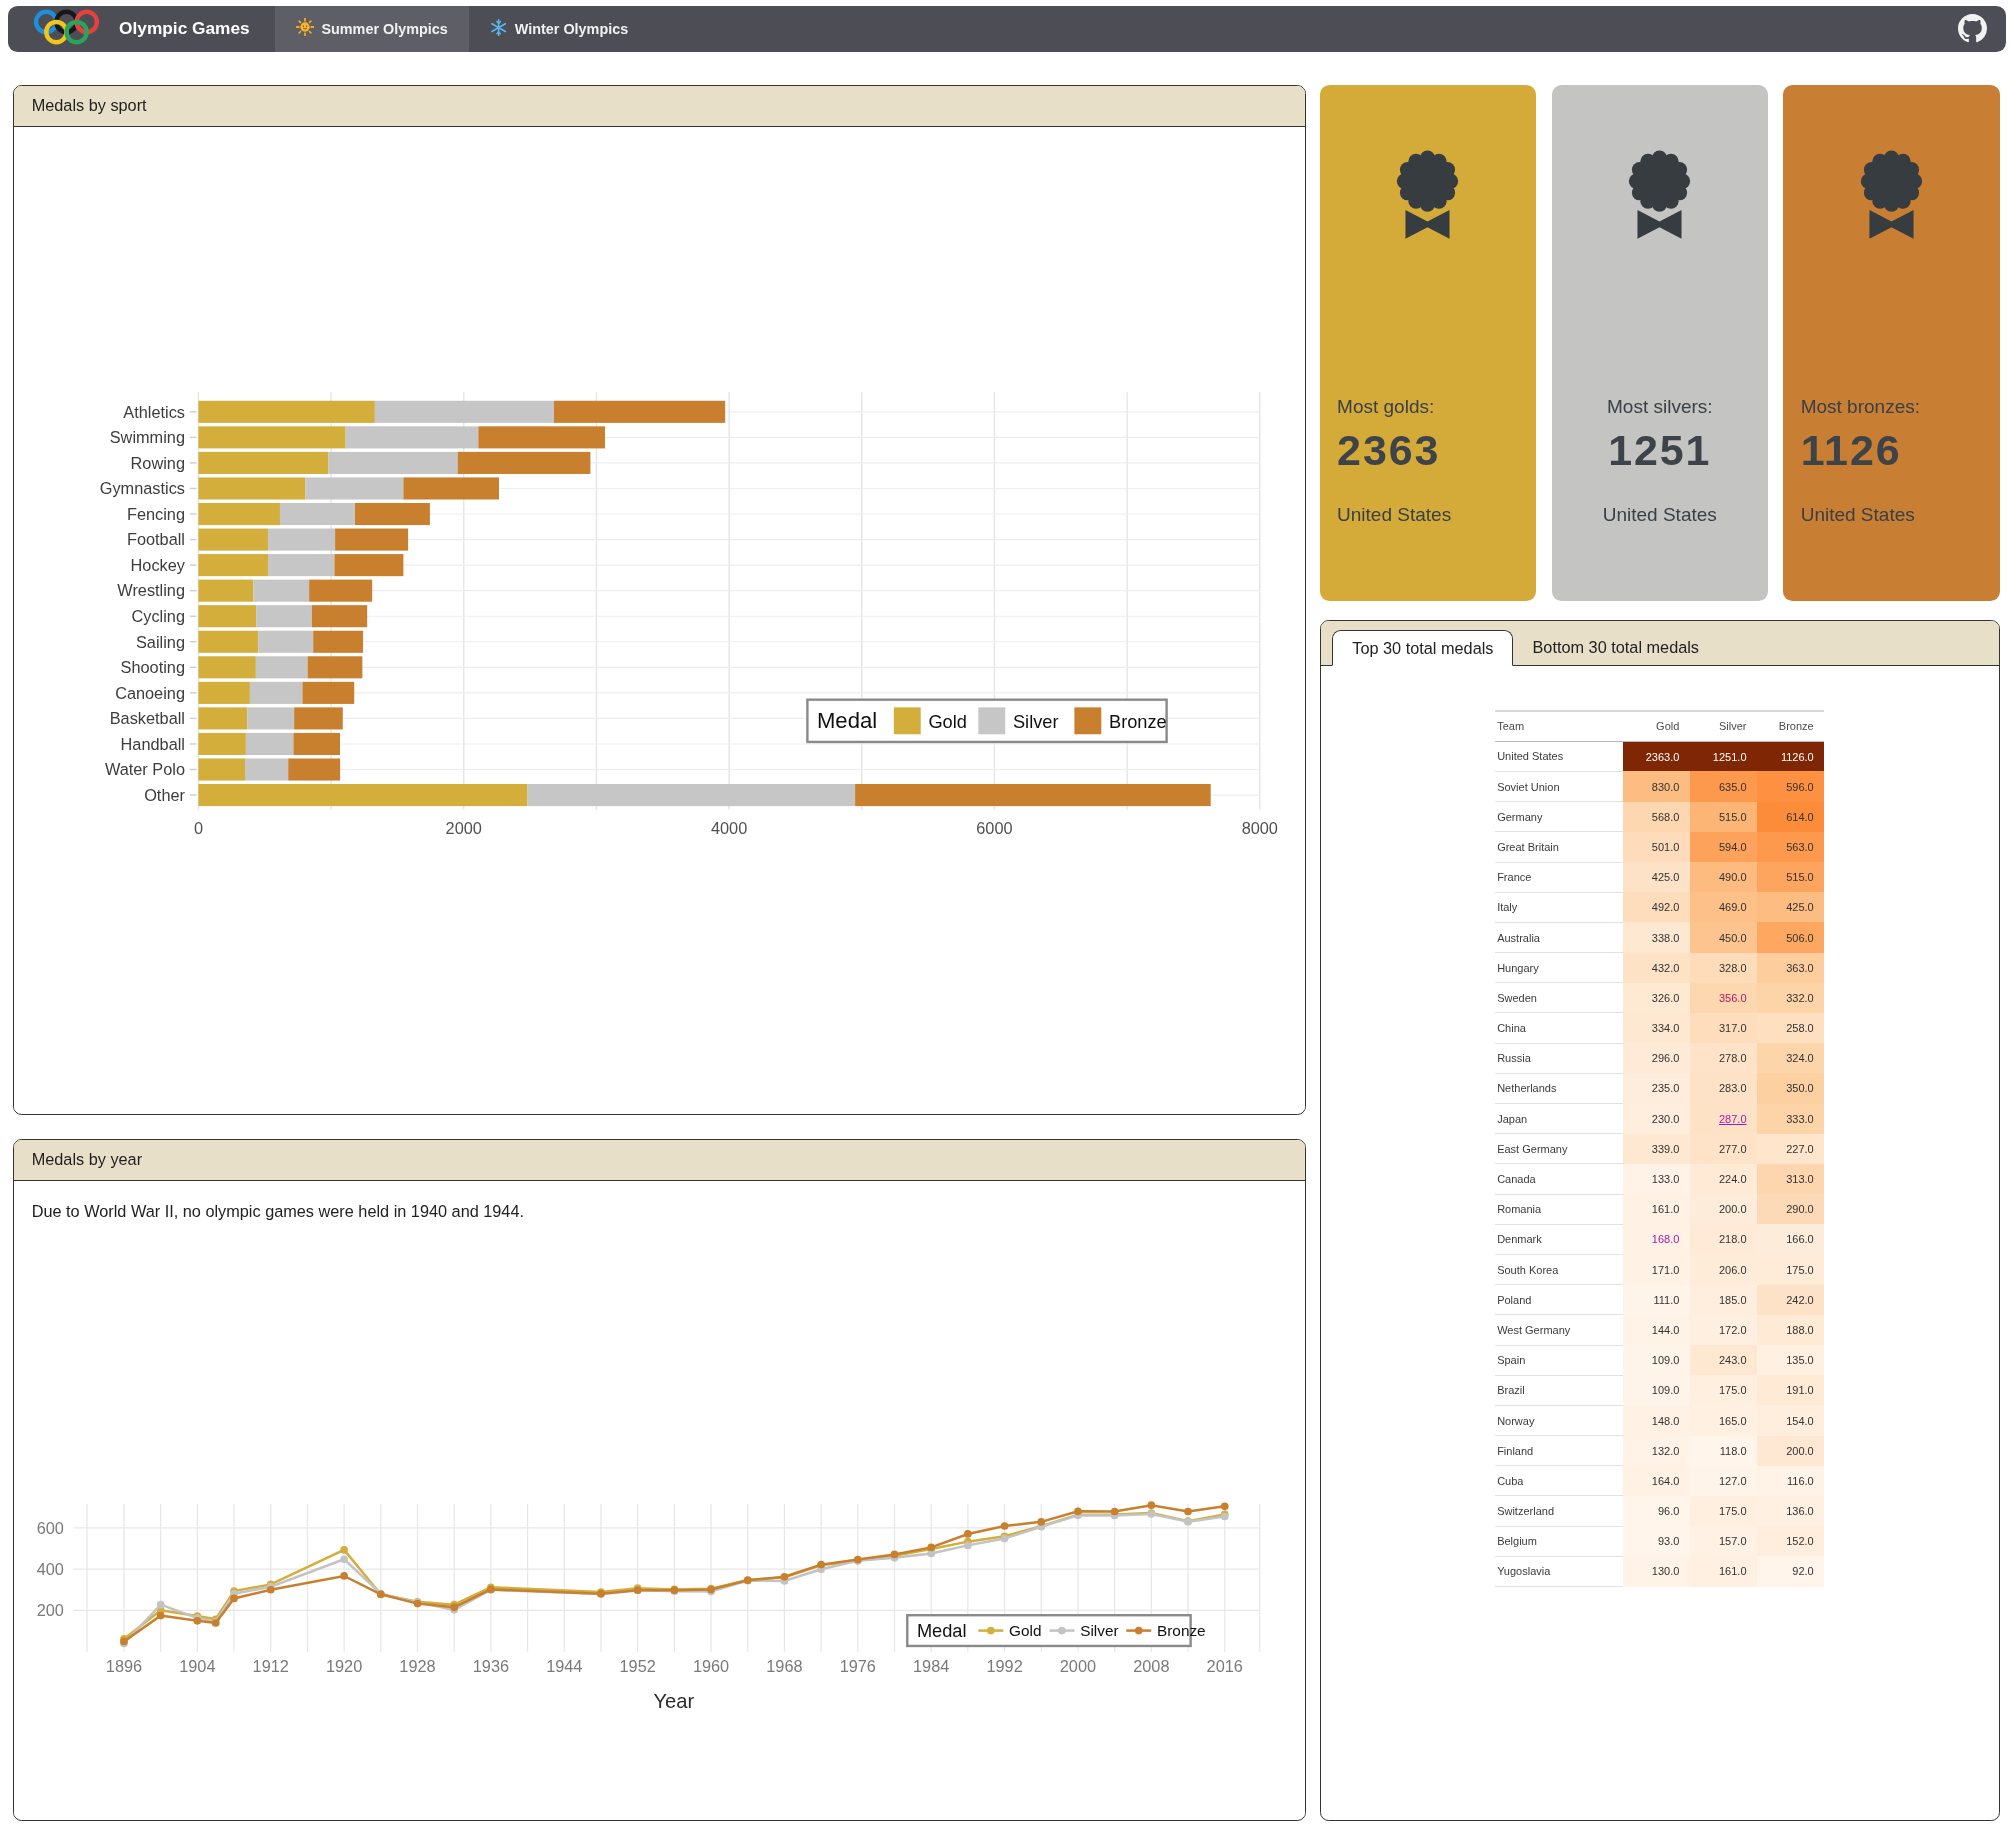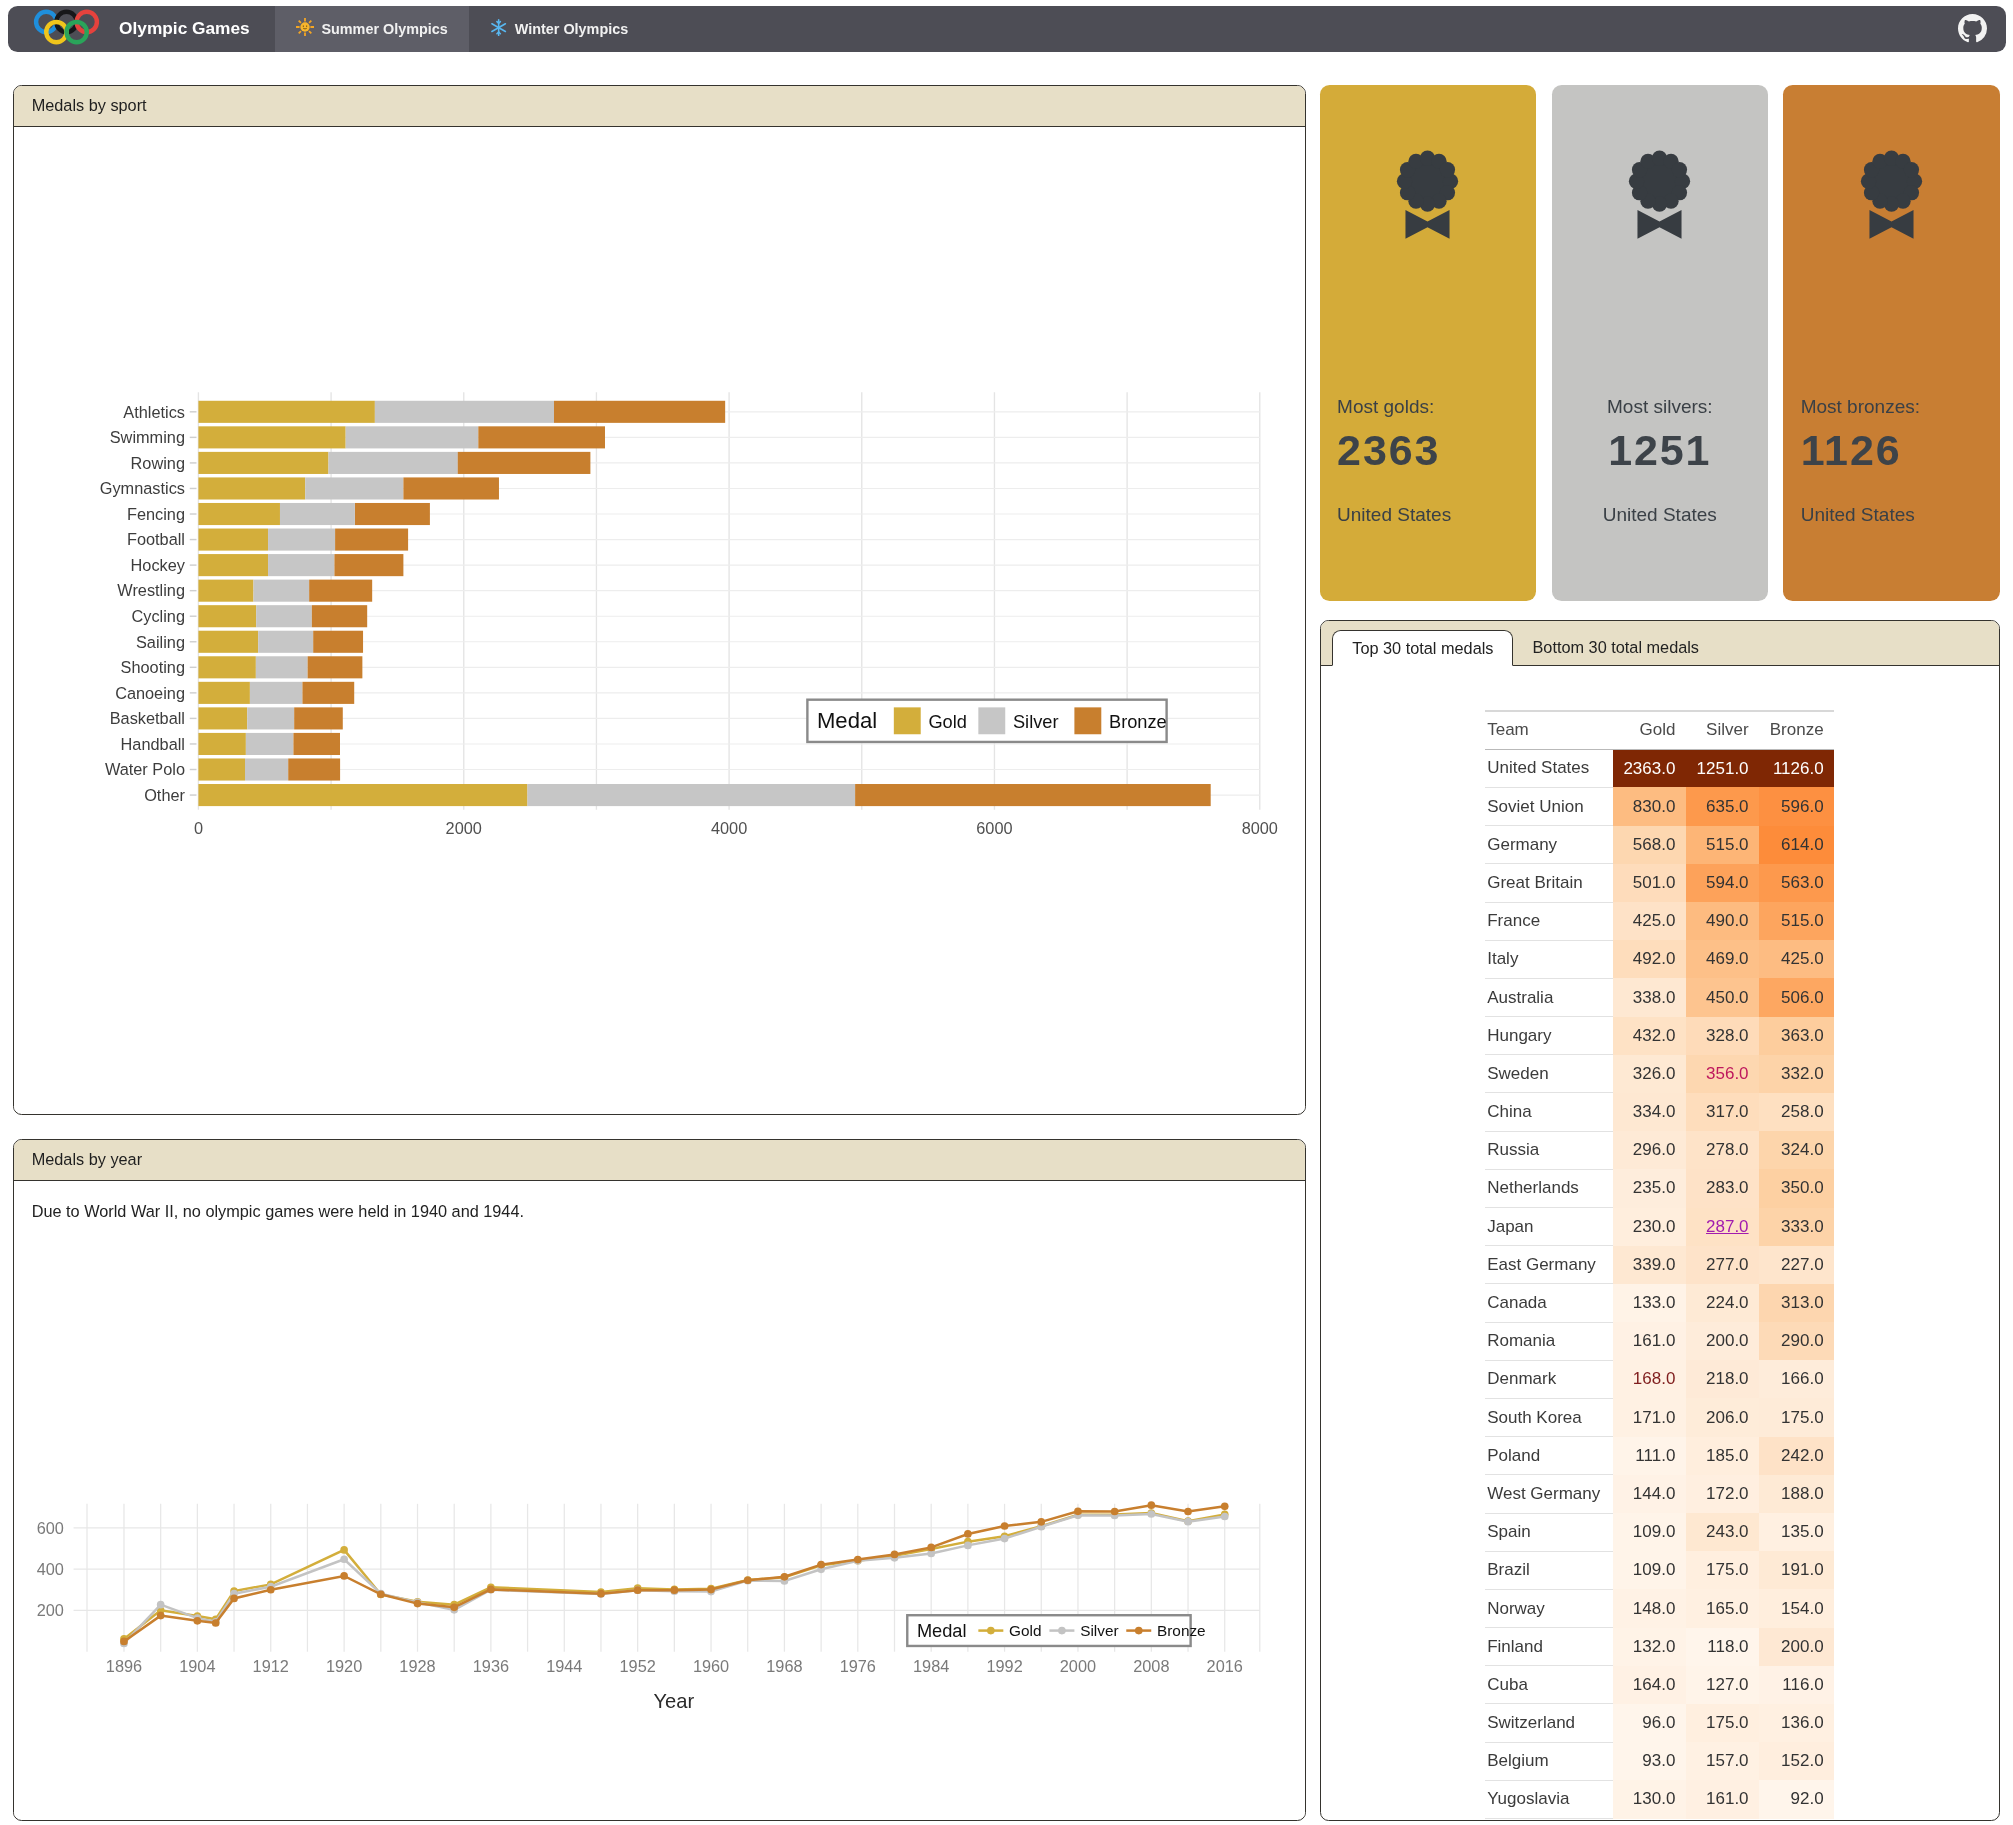--- a/index.html
+++ b/index.html
@@ -40,21 +40,21 @@
   .card-team{font-size:19px;margin-top:29px;padding-bottom:75px;}
 
   
   .panel-table{height:1201px;margin-top:19px;}
   .tabbar{background:#e7dfc7;border-bottom:1.9px solid #35332e;display:flex;align-items:flex-end;
           padding:5.8px 0 0 11.5px;height:38px;position:relative;}
   .tab{font-size:16.3px;color:#222;padding:7.7px 19px;cursor:pointer;}
   .tab.active{background:#ffffff;border:1.9px solid #35332e;border-bottom:1.9px solid #ffffff;
               border-radius:8.6px 8.6px 0 0;margin-bottom:-1.9px;}
   .table-note{padding:17.3px 17.3px 0 17.3px;font-size:16.3px;color:#161616;}
-  table.medals{border-collapse:collapse;margin:44px auto 8px auto;font-size:17px;color:#3b3b3b;}
+  table.medals{border-collapse:collapse;margin:44px auto 8px auto;font-size:11px;color:#3b3b3b;}
   table.medals th{font-weight:normal;color:#4a4a4a;text-align:right;padding:8.6px 10.6px;
                   border-top:2.9px solid #d8d8d8;border-bottom:1.9px solid #b9b9b9;}
   table.medals th.team{text-align:left;padding-left:1.9px;min-width:115px;}
   table.medals td{padding:8.6px 10.6px;text-align:right;min-width:46px;}
   table.medals td.team{text-align:left;padding-left:1.9px;border-bottom:1px solid #e2e2e2;background:#fff;}
 </style>
 </head>
 <body>
 
 <div class="navbar">
@@ -637,21 +637,21 @@
               <td style="background: rgb(253, 214, 175); color: rgb(51, 51, 51);">313.0</td>
             </tr>
             <tr>
               <td class="team">Romania</td>
               <td style="background: rgb(255, 241, 228); color: rgb(51, 51, 51);">161.0</td>
               <td style="background: rgb(254, 236, 218); color: rgb(51, 51, 51);">200.0</td>
               <td style="background: rgb(253, 218, 183); color: rgb(51, 51, 51);">290.0</td>
             </tr>
             <tr>
               <td class="team">Denmark</td>
-              <td style="background: rgb(255, 241, 227); color: #7f1d1d;">168.0</td>
+              <td style="background: rgb(255, 241, 227); color: #a21caf;">168.0</td>
               <td style="background: rgb(254, 234, 215); color: rgb(51, 51, 51);">218.0</td>
               <td style="background: rgb(254, 236, 218); color: rgb(51, 51, 51);">166.0</td>
             </tr>
             <tr>
               <td class="team">South Korea</td>
               <td style="background: rgb(255, 241, 227); color: rgb(51, 51, 51);">171.0</td>
               <td style="background: rgb(254, 236, 217); color: rgb(51, 51, 51);">206.0</td>
               <td style="background: rgb(254, 235, 216); color: rgb(51, 51, 51);">175.0</td>
             </tr>
             <tr>

